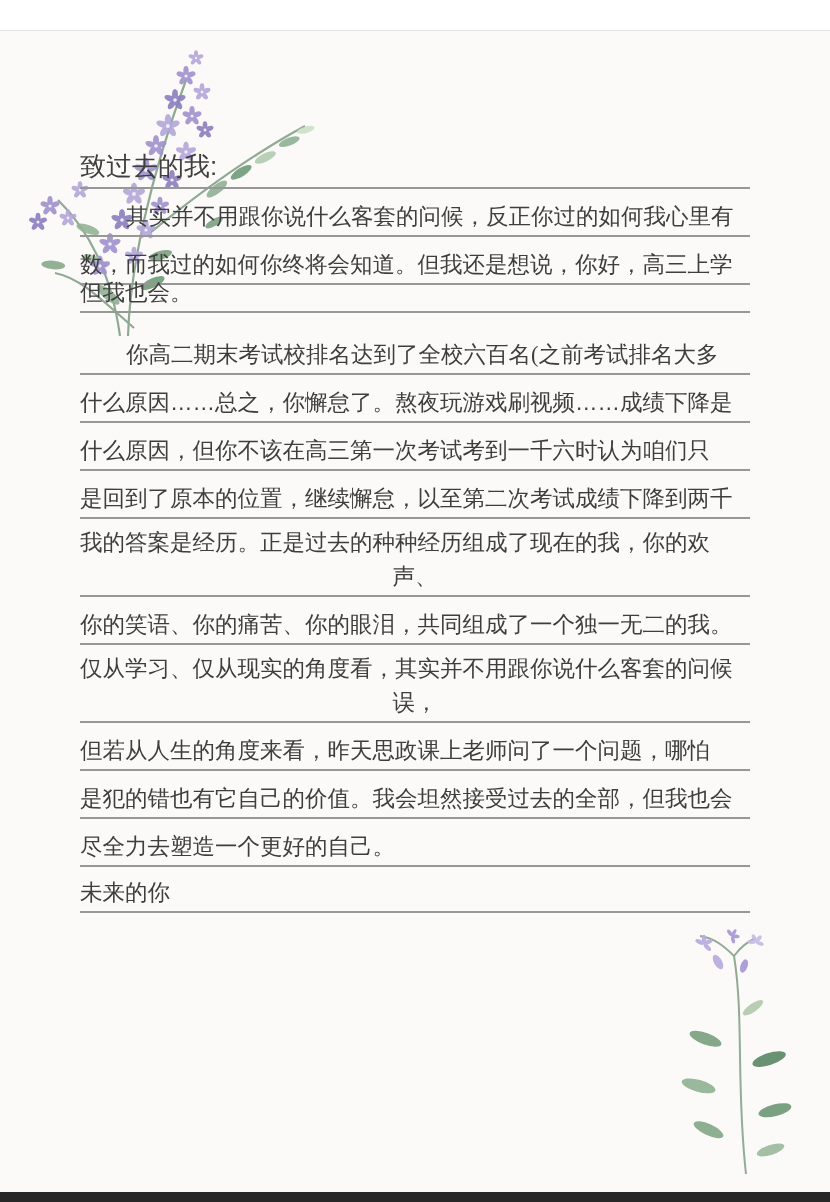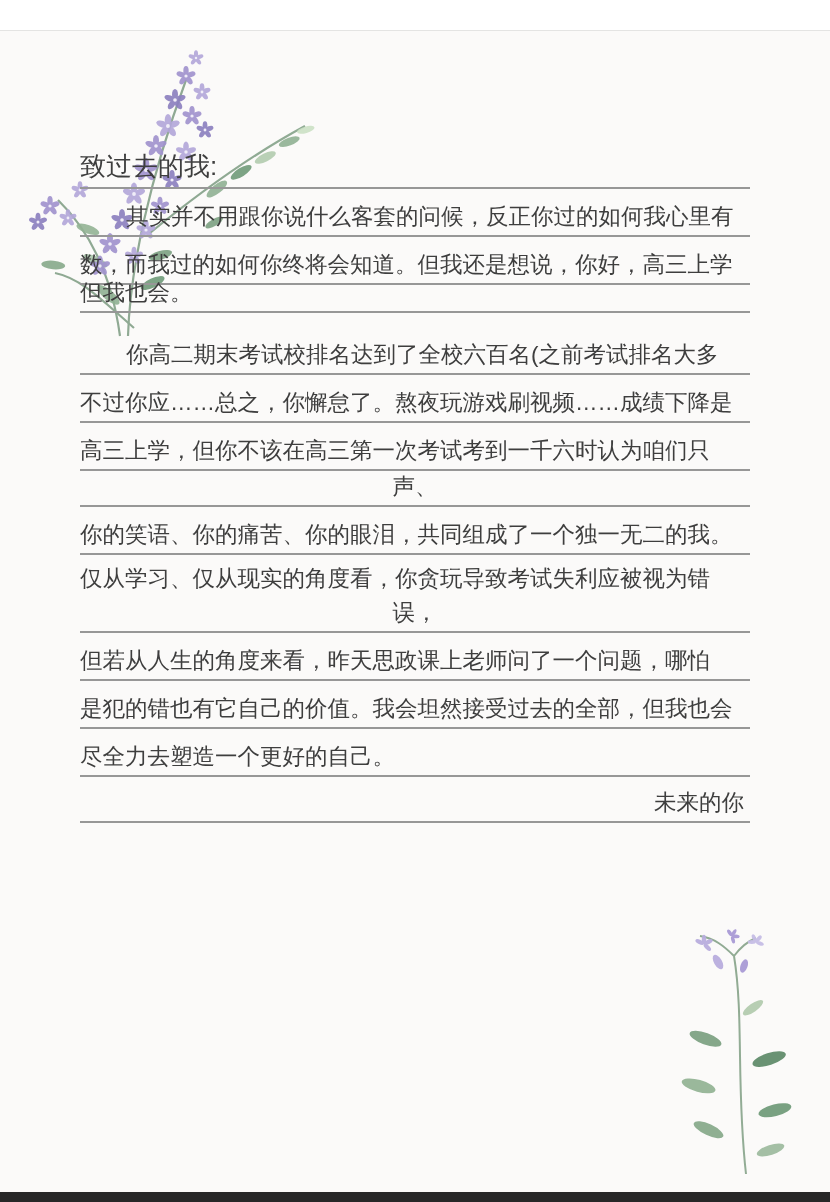--- a/index.html
+++ b/index.html
@@ -37,23 +37,23 @@
     font-size:22.5px;line-height:1.15;white-space:nowrap;
   }
   .row .txt{display:block;margin-top:36px;}
   .r-title{height:41px;font-size:26px;}
   .r-n{height:48px;}
   .r-s{height:28px;}
   .r-p{height:62px;text-align:right;}
   .r-w1{height:42px;border-bottom:none;}
   .r-w2{height:36px;}
   .r-sig{height:46px;}
-  .indent .txt{padding-left:46px;}
+  .indent .txt{padding-left:46px;font-family:Liberation Serif, serif;}
   .center{justify-content:center;}
-  .right{justify-content:flex-end;}
+  .right{justify-content:flex-start;}
   .right .txt{padding-right:6px;}
 </style>
 </head>
 <body>
 
 <div class="paper"></div>
 
 <svg class="deco deco-tl" width="340" height="310" viewBox="0 0 340 310">
   <defs>
     <g id="flw">
@@ -155,33 +155,39 @@
     <div class="row r-n">
       <span class="txt">数，而我过的如何你终将会知道。但我还是想说，你好，高三上学</span>
     </div>
     <div class="row r-s">
       <span class="txt">但我也会。</span>
     </div>
     <div class="row r-p indent">
       <span class="txt">你高二期末考试校排名达到了全校六百名(之前考试排名大多</span>
     </div>
     <div class="row r-n">
-      <span class="txt">不过你应……总之，你懈怠了。熬夜玩游戏刷视频……成绩下降是</span>
-    </div>
-    <div class="row r-n">
-      <span class="txt">高三上学，但你不该在高三第一次考试考到一千六时认为咱们只</span>
+      <span class="txt">什么原因……总之，你懈怠了。熬夜玩游戏刷视频……成绩下降是</span>
+    </div>
+    <div class="row r-n">
+      <span class="txt">什么原因，但你不该在高三第一次考试考到一千六时认为咱们只</span>
+    </div>
+    <div class="row r-n">
+      <span class="txt">是回到了原本的位置，继续懈怠，以至第二次考试成绩下降到两千</span>
+    </div>
+    <div class="row r-w1">
+      <span class="txt">我的答案是经历。正是过去的种种经历组成了现在的我，你的欢</span>
     </div>
     <div class="row r-w2 center">
       <span class="txt">声、</span>
     </div>
     <div class="row r-n">
       <span class="txt">你的笑语、你的痛苦、你的眼泪，共同组成了一个独一无二的我。</span>
     </div>
     <div class="row r-w1">
-      <span class="txt">仅从学习、仅从现实的角度看，你贪玩导致考试失利应被视为错</span>
+      <span class="txt">仅从学习、仅从现实的角度看，其实并不用跟你说什么客套的问候</span>
     </div>
     <div class="row r-w2 center">
       <span class="txt">误，</span>
     </div>
     <div class="row r-n">
       <span class="txt">但若从人生的角度来看，昨天思政课上老师问了一个问题，哪怕</span>
     </div>
     <div class="row r-n">
       <span class="txt">是犯的错也有它自己的价值。我会坦然接受过去的全部，但我也会</span>
     </div>

